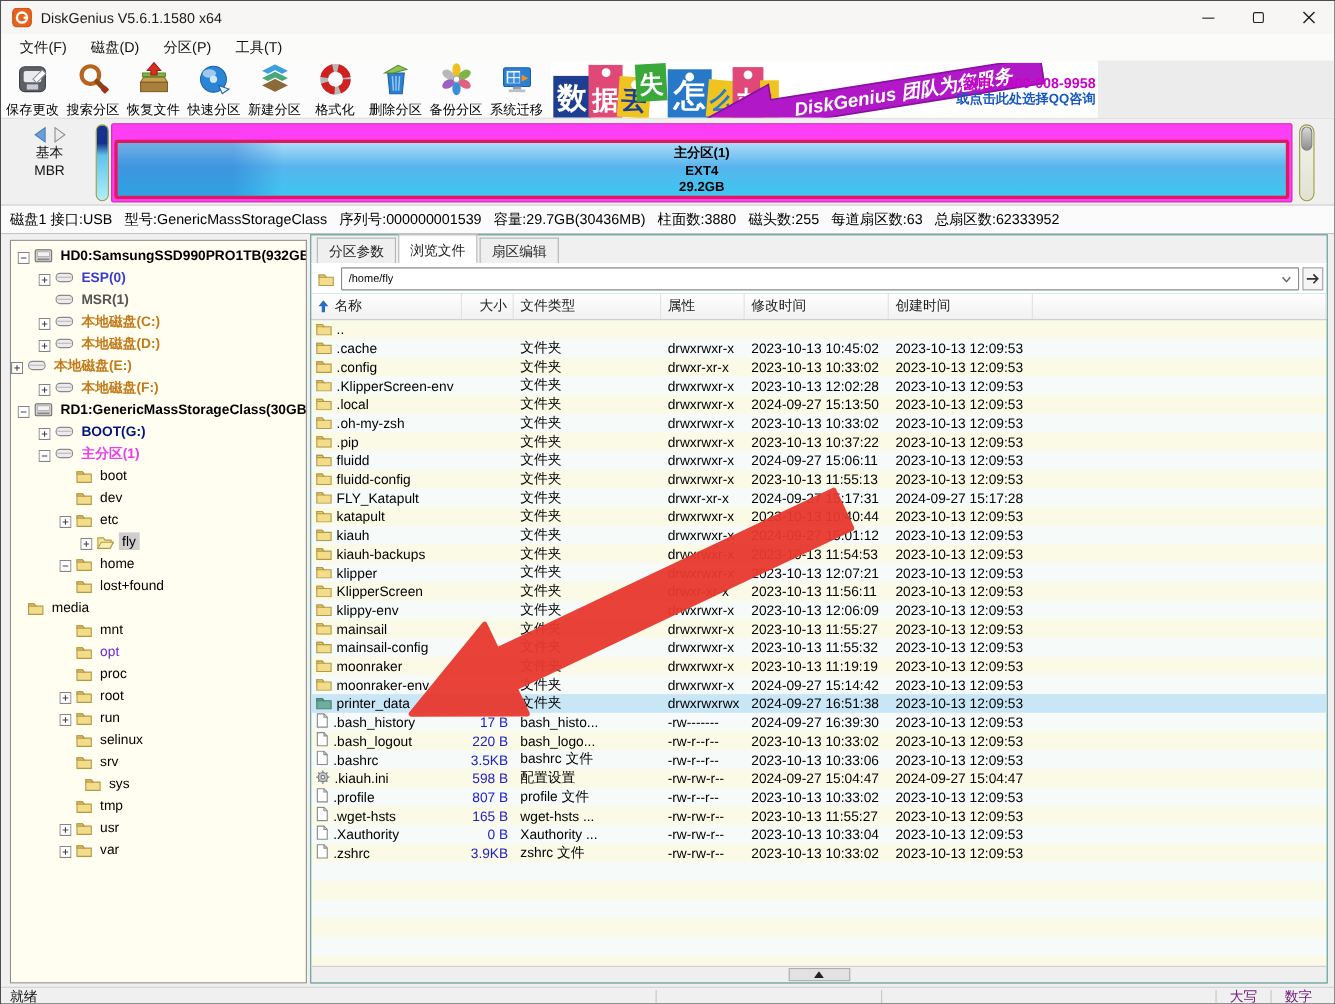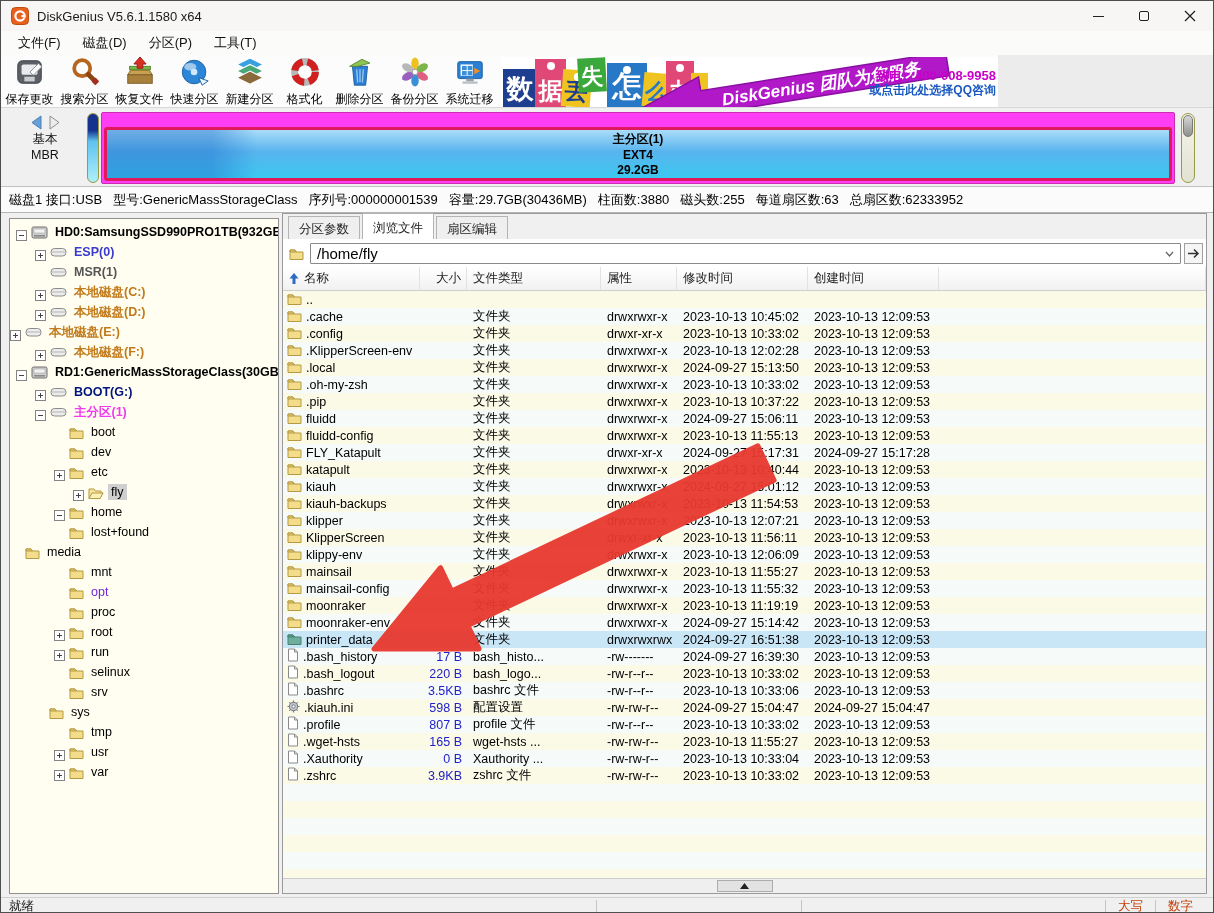--- a/index.html
+++ b/index.html
@@ -67,21 +67,21 @@
   .tnode .ticon { margin-right:4px; display:flex; align-items:center; }
   .tnode .tlabel2 { font-size:12.5px; padding:1px 3px; white-space:nowrap; }
   .tnode .tlabel2.sel { background:#cfcfcf; }
   
   .pane { position:absolute; left:281px; top:0px; width:925px; height:681px; background:#14b8a6; border:1px solid #9a9a9a; }
   .tabbar { position:absolute; left:0; top:0; width:100%; height:26px; background:#f0f0f0; border-bottom:1px solid #ffffff; display:flex; align-items:flex-end; padding-left:5px; }
   .tab { font-size:12.5px; padding:4px 10px 5px; border:1px solid #b4b4b4; border-bottom:none; background:#efefef; color:#222; margin-right:2px; height:23px; }
   .tab.active { background:#fff; height:26px; padding-top:6px; position:relative; z-index:2; }
   .pathrow { position:absolute; left:0; top:26px; width:100%; height:27px; background:#fff; display:flex; align-items:center; padding:0 3px 0 6px; }
   .path-combo { flex:1; height:21px; border:1px solid #8a8a8a; border-radius:1px; background:#fff; display:flex; align-items:center; padding:0 6px; margin-left:6px; }
-  .path-text { flex:1; font-size:15px; color:#000; }
+  .path-text { flex:1; font-size:10px; color:#000; }
   .go-btn { width:19px; height:21px; margin-left:3px; border:1px solid #a0a0a0; background:#f5f5f5; display:flex; align-items:center; justify-content:center; }
   
   .thead { position:absolute; left:0; top:53px; width:100%; height:24px; display:grid;
     grid-template-columns:137px 47px 134px 76px 131px 131px 1fr;
     background:linear-gradient(180deg,#ffffff,#f1f1f1); border-bottom:1px solid #cfcfcf; }
   .thcell { display:flex; align-items:center; font-size:12.5px; color:#222; border-right:1px solid #e2e2e2; padding-left:6px; overflow:hidden; }
   .thcell.size { justify-content:flex-end; padding-right:5px; }
   .rows { position:absolute; left:0; top:77px; width:100%; height:588px; overflow:hidden;
     background:repeating-linear-gradient(180deg,#fbfae7 0px,#fbfae7 17px,#f6fbfa 17px,#f6fbfa 34px); }
   .frow { height:17px; display:grid; grid-template-columns:137px 47px 134px 76px 131px 131px 1fr; align-items:center; }
@@ -90,21 +90,21 @@
   .fcell.name { display:flex; align-items:center; gap:4px; padding-left:4px; }
   .fcell.size { text-align:right; padding-right:5px; color:#2121c8; }
   .bottom-strip { position:absolute; left:0; bottom:0; width:100%; height:15px; background:#efefef; border-top:1px solid #cccccc; }
   .strip-btn { position:absolute; left:50%; top:1px; margin-left:-28px; width:56px; height:12px; background:#e2e2e2; border:1px solid #adadad; display:flex; align-items:center; justify-content:center; }
   
   .statusbar { position:absolute; left:0; top:896px; width:100%; height:17px; background:#f0f0f0; border-top:1px solid #d0d0d0; display:flex; align-items:center; }
   .sb-ready { font-size:12.5px; color:#111; padding-left:8px; flex:0 0 auto; }
   .sb-sep { width:1px; height:12px; background:#c5c5c5; }
   .sb-sep.s1 { position:absolute; left:595px; } .sb-sep.s2 { position:absolute; left:800px; }
   .sb-right { position:absolute; right:8px; display:flex; align-items:center; height:17px; }
-  .sb-cell { font-size:12.5px; color:#c2410c; padding:0 12px; border-left:1px solid #c5c5c5; height:13px; line-height:13px; }
+  .sb-cell { font-size:12.5px; color:#701a75; padding:0 12px; border-left:1px solid #c5c5c5; height:13px; line-height:13px; }
   
   .overlay { position:absolute; left:0; top:0; width:1214px; height:913px; pointer-events:none; }
 </style>
 </head>
 <body>
 
 <div class="window">
 
   <div class="titlebar">
     <svg class="app-icon" viewBox="0 0 18 18">
@@ -583,21 +583,21 @@
         <div class="tnode" style="padding-left: 44px;">
           <span class="expbox"><span style="display:inline-block;width:11px;height:11px;"></span></span>
           <span class="ticon">
             <svg width="15" height="13" viewBox="0 0 15 13">
               <path d="M1 3 h5 l1.5 2 H14 v7.5 H1 z" fill="#f3dd8a" stroke="#b59a45"></path>
               <path d="M1 3 h5 l1.5 2 H1 z" fill="#e8c96a" stroke="#b59a45"></path>
             </svg>
           </span>
           <span class="tlabel2" style="color: rgb(0, 0, 0); font-weight: normal;">srv</span>
         </div>
-        <div class="tnode" style="padding-left: 24px;">
+        <div class="tnode" style="padding-left: 52px;">
           <span class="expbox"><span style="display:inline-block;width:11px;height:11px;"></span></span>
           <span class="ticon">
             <svg width="15" height="13" viewBox="0 0 15 13">
               <path d="M1 3 h5 l1.5 2 H14 v7.5 H1 z" fill="#f3dd8a" stroke="#b59a45"></path>
               <path d="M1 3 h5 l1.5 2 H1 z" fill="#e8c96a" stroke="#b59a45"></path>
             </svg>
           </span>
           <span class="tlabel2" style="color: rgb(0, 0, 0); font-weight: normal;">sys</span>
         </div>
         <div class="tnode" style="padding-left: 44px;">

